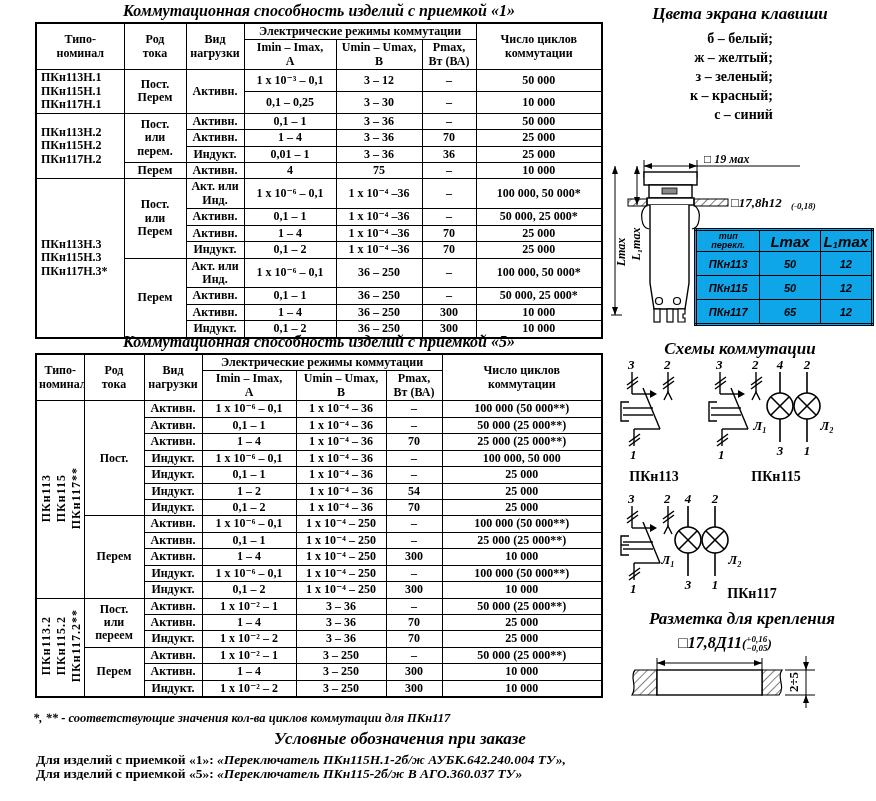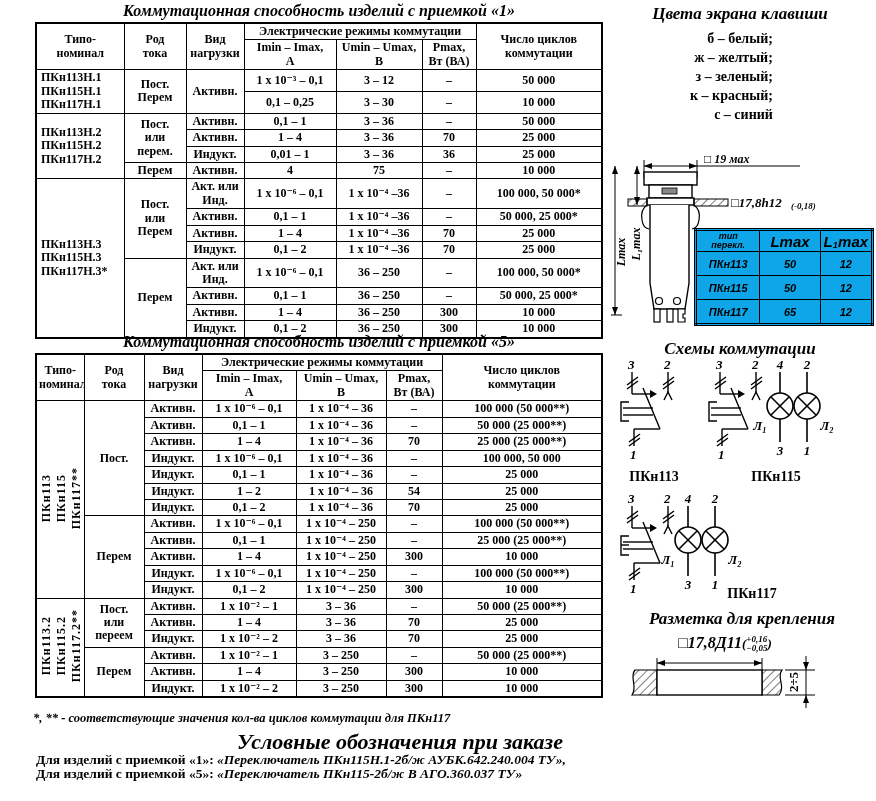--- a/index.html
+++ b/index.html
@@ -375,21 +375,21 @@
           <td>1 x 10⁻² – 2</td>
           <td>3 – 250</td>
           <td>300</td>
           <td>10 000</td>
         </tr>
       </tbody>
   </table>
 
   <div class="abs footnote" style="left:33px;top:711px;">*, ** - соответствующие значения кол-ва циклов коммутации для ПКн117</div>
 
-  <div class="abs title" style="left:0;top:729px;width:800px;font-size:22px;">Условные обозначения при заказе</div>
+  <div class="abs title" style="left:0;top:729px;width:800px;font-size:17px;">Условные обозначения при заказе</div>
 
   <div class="abs order-line" style="left:36px;top:752px;">
     <span>Для изделий с приемкой «1»:</span>
     <span class="val">«Переключатель ПКн115Н.1-2б/ж  АУБК.642.240.004 ТУ»,</span>
   </div>
   <div class="abs order-line" style="left:36px;top:766px;text-align:center;">
     <span>Для изделий с приемкой «5»:</span>
     <span class="val">«Переключатель ПКн115-2б/ж В АГО.360.037 ТУ»</span>
   </div>
 

